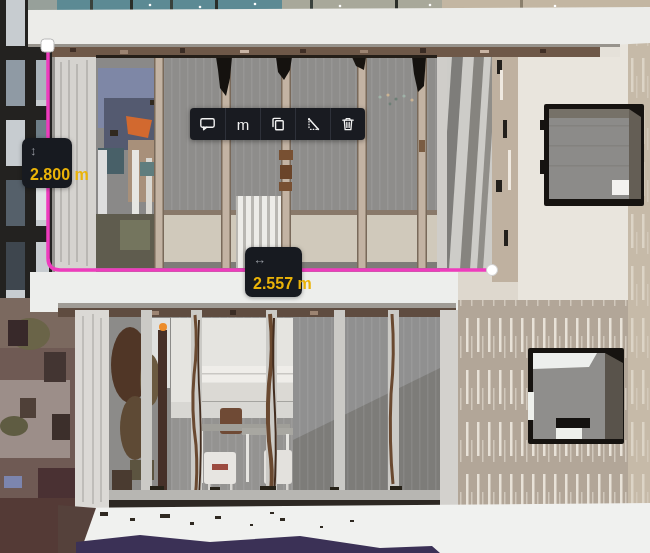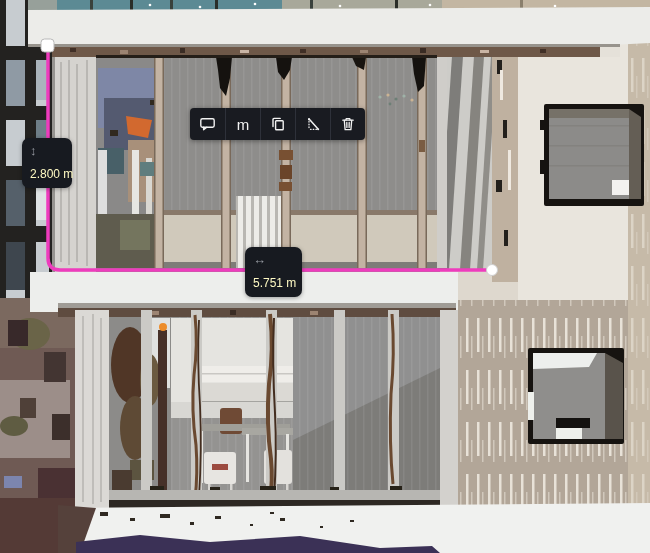--- a/index.html
+++ b/index.html
@@ -13,21 +13,21 @@
 
   
   .mlabel{
     position:absolute;box-sizing:border-box;
     background:#171a20;border-radius:7px;
     display:flex;flex-direction:column;justify-content:space-between;
     padding:7px 6px 7px 8px;cursor:pointer;
     box-shadow:0 1px 4px rgba(0,0,0,.35);
   }
   .mlabel .arrow{color:#9599a0;font-size:13px;line-height:12px;}
-  .mlabel .mval{color:#fef9c3;font-size:12px;font-weight:normal;line-height:13px;white-space:nowrap;}
+  .mlabel .mval{color:#eab308;font-size:16px;font-weight:bold;line-height:13px;white-space:nowrap;}
   .mlabel.v{left:22px;top:138px;width:50px;height:50px;}
   .mlabel.h{left:245px;top:247px;width:57px;height:50px;}
 
   
   .toolbar{
     position:absolute;left:190px;top:108px;width:175px;height:32px;
     background:#191b21;border-radius:4px;display:flex;align-items:stretch;
     box-shadow:0 1px 5px rgba(0,0,0,.4);
   }
   .tb-btn{
@@ -358,21 +358,21 @@
     <circle cx="492" cy="270" r="5.5" fill="#ffffff" stroke="#cfcfcf" stroke-width="1" style="pointer-events:auto;cursor:grab;"></circle>
   </svg>
 
   <div class="mlabel v">
     <span class="arrow">↕</span>
     <span class="mval">2.800 m</span>
   </div>
 
   <div class="mlabel h">
     <span class="arrow">↔</span>
-    <span class="mval">5.751 m</span>
+    <span class="mval">2.557 m</span>
   </div>
 
   <div class="toolbar">
     <button class="tb-btn" title="">
       <span>
         <svg width="17" height="16" viewBox="0 0 17 16" fill="none" stroke="#f2f2f2" stroke-width="1.4" stroke-linejoin="round" stroke-linecap="round">
           <rect x="1.8" y="2.8" width="13.4" height="8.4" rx="1.6"></rect>
           <path d="M4.6,11.2 L4.6,13.8 L7.8,11.2"></path>
         </svg>
       </span>

